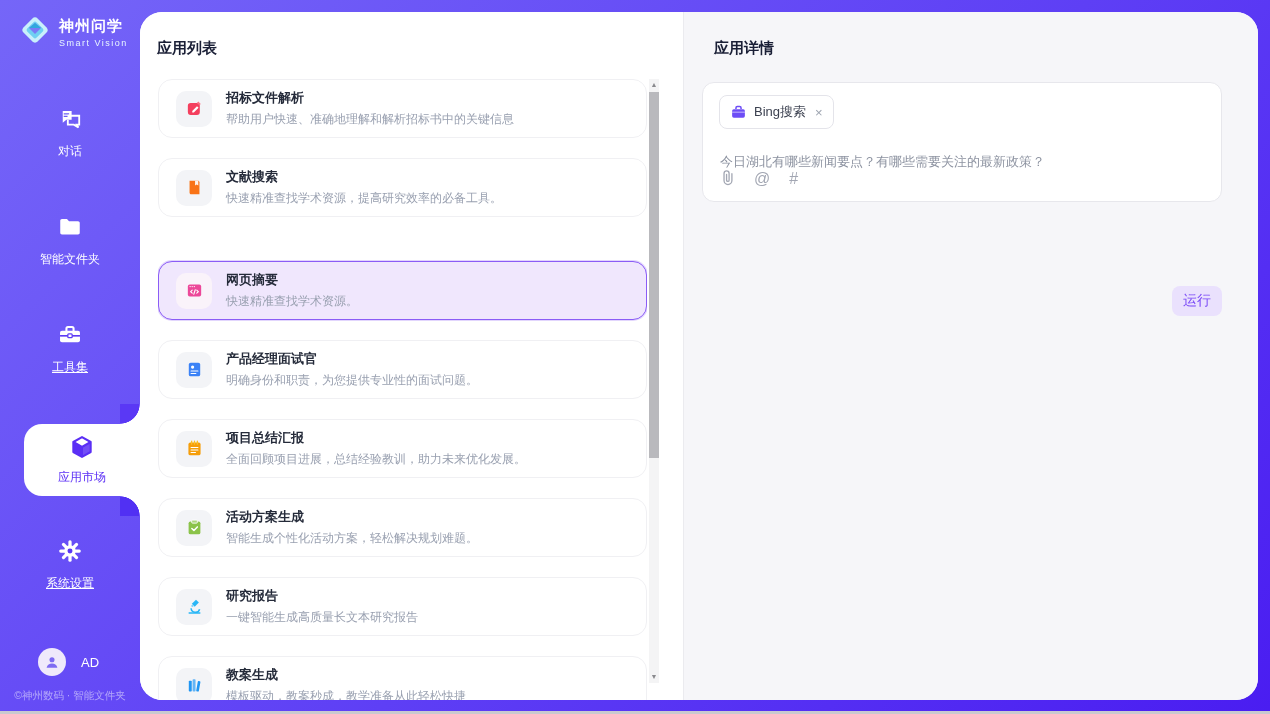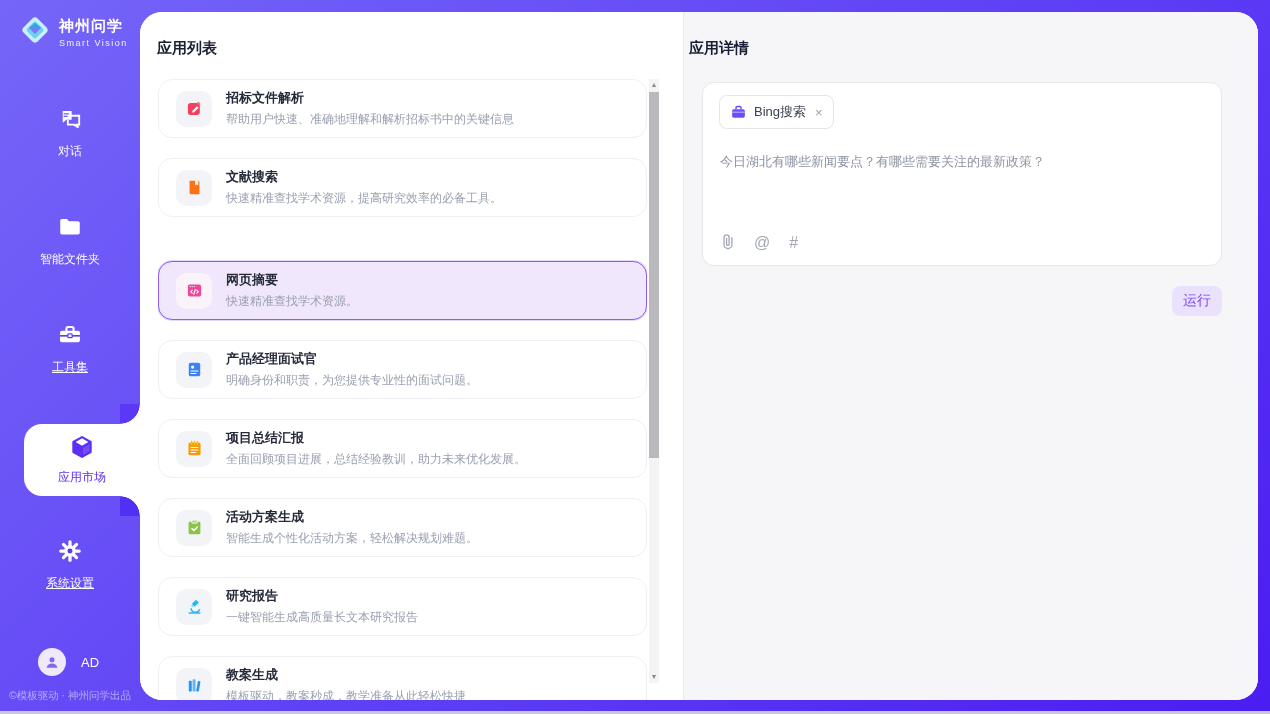--- a/index.html
+++ b/index.html
@@ -51,22 +51,22 @@
 
   
   .sbar { position:absolute; left:509px; top:67px; width:10px; height:604px; background:#f4f4f5; }
   .sbar .arr { position:absolute; left:0; width:10px; height:12px; color:#8a8a8e; font-size:7px;
     text-align:center; line-height:12px; cursor:pointer; }
   .sbar .arr.down { bottom:0; }
   .sbar .thumb { position:absolute; left:0; top:13px; width:10px; height:366px; background:#b9b9bd; cursor:pointer; }
 
   
   .detail-pane { flex:1; background:#f6f6f9; border-left:1px solid #ebebef; position:relative; }
-  .detail-pane .pane-title { position:absolute; left:5px; top:27px; }
-  .input-card { position:absolute; left:18px; top:70px; width:520px; height:184px; background:#fff;
+  .detail-pane .pane-title { position:absolute; left:30px; top:27px; }
+  .input-card { position:absolute; left:18px; top:70px; width:520px; height:120px; background:#fff;
     border:1px solid #e7e7ec; border-radius:12px; }
   .chip { position:absolute; left:16px; top:12px; display:inline-flex; align-items:center; gap:7px;
     border:1px solid #e4e4ea; border-radius:8px; padding:7px 10px; background:#fff; cursor:default; }
   .chip-label { font-size:13px; color:#3c4150; }
   .chip-close { font-size:13px; color:#9ca3af; margin-left:2px; cursor:pointer; }
   .query { position:absolute; left:17px; top:70px; right:16px; font-size:13px; color:#8d93a1; }
   .icon-row { position:absolute; left:17px; bottom:12px; display:flex; align-items:center; gap:19px; }
   .tool-ico { color:#a3a7b3; font-size:16px; line-height:16px; cursor:pointer; }
   .run-btn { position:absolute; top:274px; right:36px; width:50px; height:30px; background:#eae1fd;
     color:#7a49f7; font-size:14px; border:none; border-radius:8px; cursor:pointer;
@@ -153,21 +153,21 @@
     <div class="user-row">
       <span class="avatar">
         <svg width="18" height="18" viewBox="0 0 24 24">
           <circle cx="12" cy="9" r="3.4" fill="#7e6bf2"></circle>
           <path d="M4.8 19.5c.9-3.6 3.8-5.4 7.2-5.4s6.3 1.8 7.2 5.4z" fill="#7e6bf2"></path>
         </svg>
       </span>
       <span class="user-name">AD</span>
     </div>
 
-    <div class="sb-footer">©模板驱动 · 神州问学出品</div>
+    <div class="sb-footer">©神州数码 · 智能文件夹</div>
   </div>
 
   <div class="main-panel">
 
     <section class="list-pane">
       <h2 class="pane-title">应用列表</h2>
       <div class="cards">
           <div class="card">
             <span class="tile">
               <svg width="19" height="19" viewBox="0 0 20 20">

